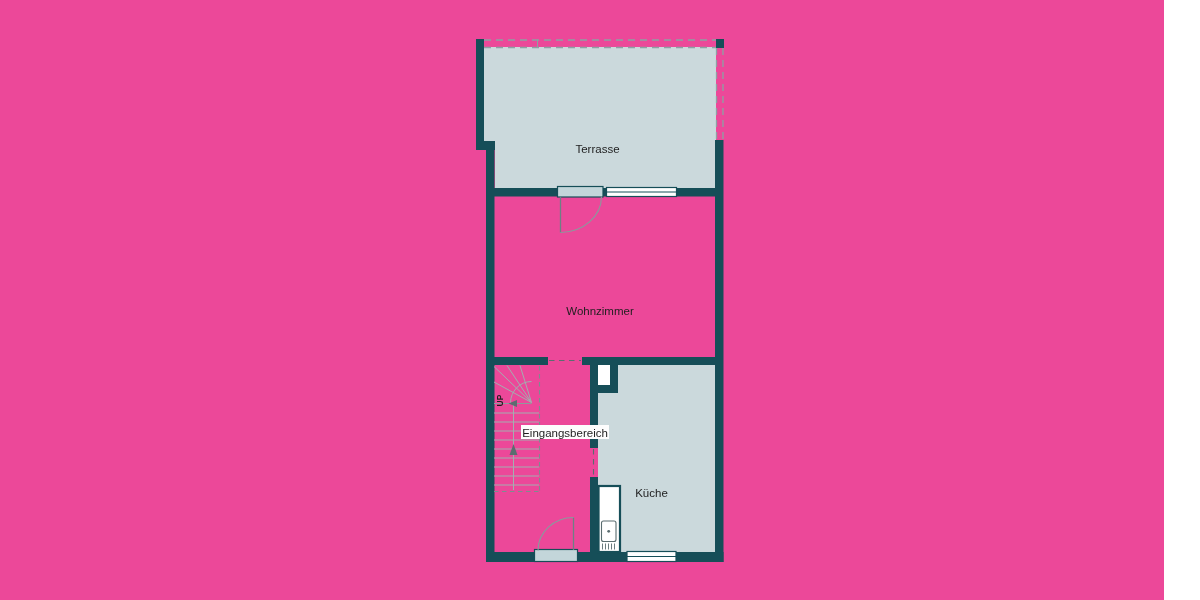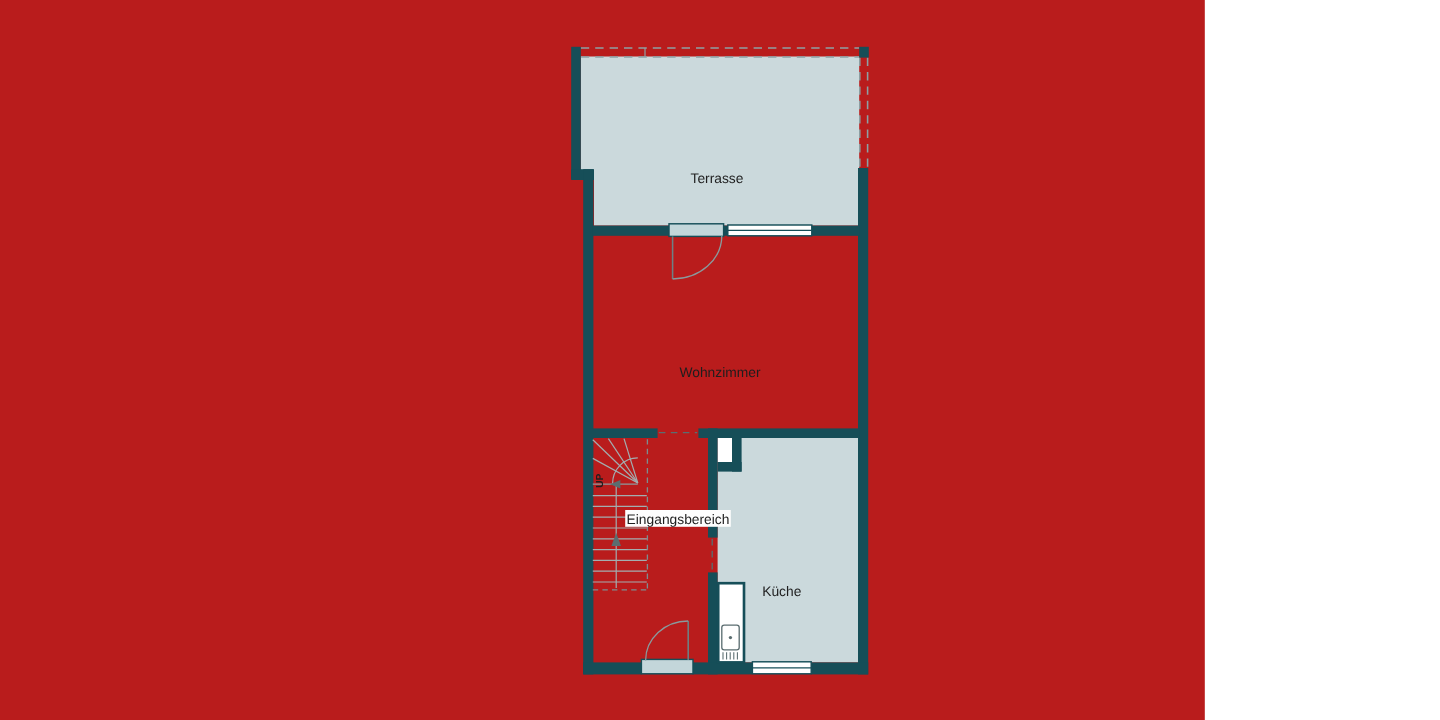--- a/index.html
+++ b/index.html
@@ -1,16 +1,16 @@
 <!DOCTYPE html>
 <html><head>
 <meta charset="utf-8">
 <style>
   html,body{margin:0;padding:0;background:#ffffff;}
-  #canvas{position:relative;width:1004px;height:600px;background:#b91c1c;overflow:hidden;
+  #canvas{position:relative;width:1164px;height:600px;background:#ec4899;overflow:hidden;
           font-family:"Liberation Sans", sans-serif;}
   svg{position:absolute;left:0;top:0;}
   text.room-label{font-size:11.5px;fill:#1e1e1e;text-anchor:middle;}
   text.up-label{font-size:8.5px;font-weight:bold;fill:#1e1e1e;}
   .thinline{stroke:#a3aeb0;stroke-width:1;fill:none;}
   .dash-open{stroke:#5b6d70;stroke-width:1.1;fill:none;stroke-dasharray:5.5 4.5;}
   .stair-dash{stroke:#7e8c8f;stroke-width:1.1;fill:none;stroke-dasharray:4.5 3.5;}
   .terr-dash{stroke:#8da0a4;stroke-width:1.3;fill:none;stroke-dasharray:7 5;}
   .door-line{stroke:#6e8084;stroke-width:1.3;fill:none;}
   .door-arc{stroke:#8a9a9d;stroke-width:1.1;fill:none;}

